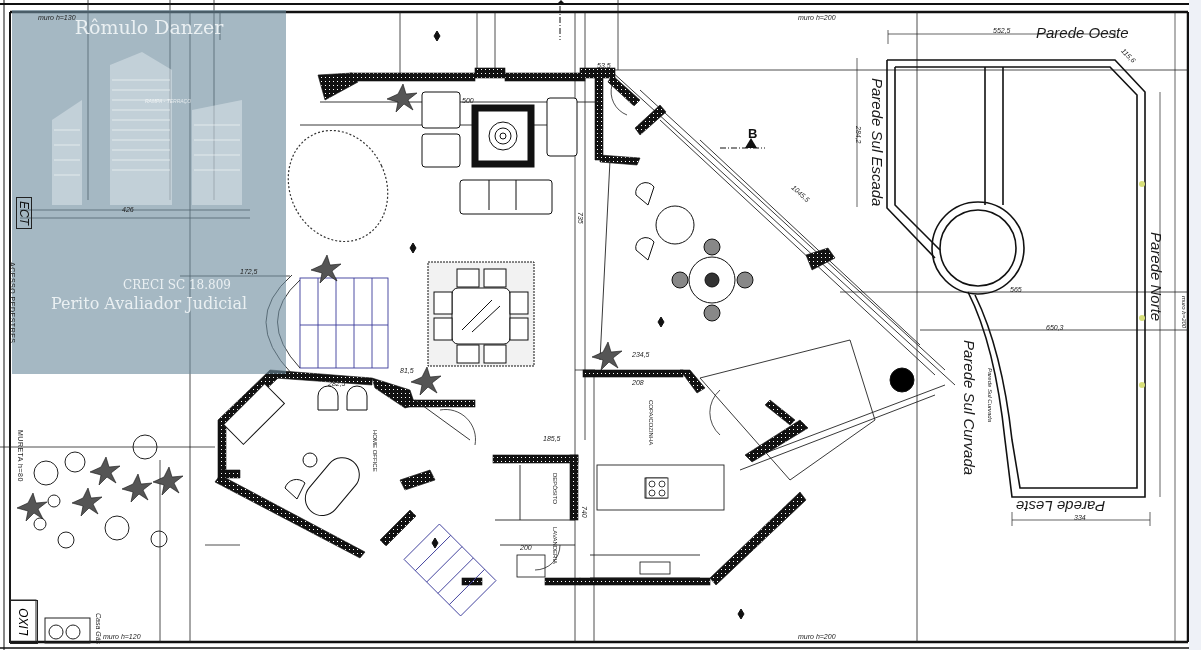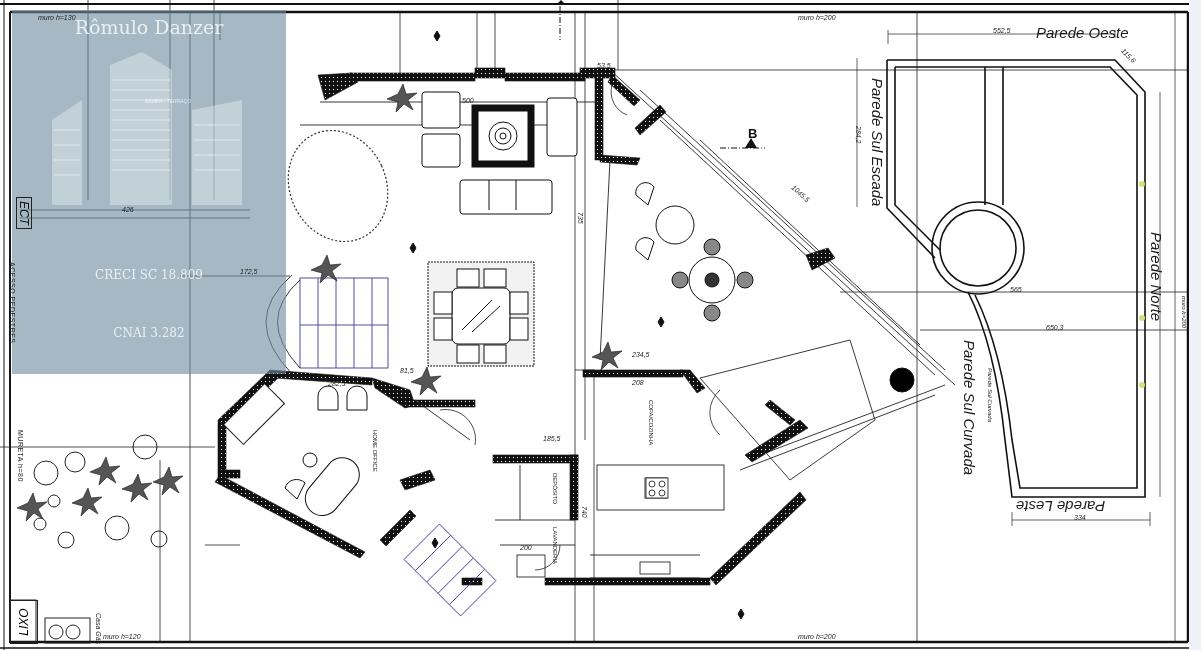--- a/index.html
+++ b/index.html
@@ -8,21 +8,21 @@
   .lbl { position:absolute; color:#111; white-space:nowrap; font-family:"Liberation Sans", sans-serif; }
   .wall-label { font-size:15px; font-style:italic; color:#1a1a1a; }
   .small { font-size:7px; color:#222; font-style:italic; }
   .rot90 { transform:rotate(90deg); transform-origin:left top; }
   .rot180 { transform:rotate(180deg); }
   .side-label { font-size:7px; letter-spacing:0.5px; color:#222; }
   #watermark { position:absolute; left:12px; top:10px; width:274px; height:364px; background:rgba(110,140,158,0.62); }
   .wm-text { position:absolute; left:0; width:274px; text-align:center; color:rgba(240,244,246,0.92); font-family:"DejaVu Serif", serif; }
   #wm-brand { top:6px; font-size:19px; }
   #wm-title { top:228px; font-size:17px; }
-  #wm-creci { top:258px; font-size:12px; }
+  #wm-creci { top:268px; font-size:12px;padding-left:28px; }
   #wm-perito { top:284px; font-size:16px; }
   #wm-cnai { top:316px; font-size:12px; }
   .right-strip { position:absolute; right:0; top:0; width:12px; height:650px; background:#eef1f7; }
   .lixo { position:absolute; left:10px; top:600px; width:26px; height:42px; border:1px solid #222; display:flex; align-items:center; justify-content:center; }
   .lixo span { transform:rotate(-90deg); font-size:12px; font-style:italic; }
 </style>
 </head>
 <body>
 
 <svg id="plan" viewBox="0 0 1201 650" xmlns="http://www.w3.org/2000/svg">
@@ -308,21 +308,21 @@
       <line x1="42" y1="150" x2="68" y2="150"></line>
         <line x1="42" y1="165" x2="68" y2="165"></line>
       <line x1="182" y1="115" x2="228" y2="115"></line>
         <line x1="182" y1="130" x2="228" y2="130"></line>
       <line x1="182" y1="145" x2="228" y2="145"></line>
         <line x1="182" y1="160" x2="228" y2="160"></line>
     </g>
   </svg>
   <div id="wm-brand" class="wm-text">Rômulo Danzer</div>
   <div id="wm-creci" class="wm-text">CRECI SC 18.809</div>
-  <div id="wm-cnai" class="wm-text">CNAI 3.282</div>
+  <div id="wm-perito" class="wm-text">Perito Avaliador Judicial</div>
 </div>
 
 <div class="lbl wall-label" style="left:1036px;top:24px;">Parede Oeste</div>
 <div class="lbl wall-label rot90" style="left:886px;top:78px;">Parede Sul Escada</div>
 <div class="lbl wall-label rot90" style="left:1165px;top:232px;">Parede Norte</div>
 <div class="lbl wall-label rot90" style="left:978px;top:340px;">Parede Sul Curvada</div>
 <div class="lbl small rot90" style="left:993px;top:368px;font-size:6px;">Parede Sul Curvada</div>
 <div class="lbl wall-label rot180" style="left:1016px;top:498px;">Parede Leste</div>
 
 <div class="lbl small" style="left:993px;top:27px;">552,5</div>

